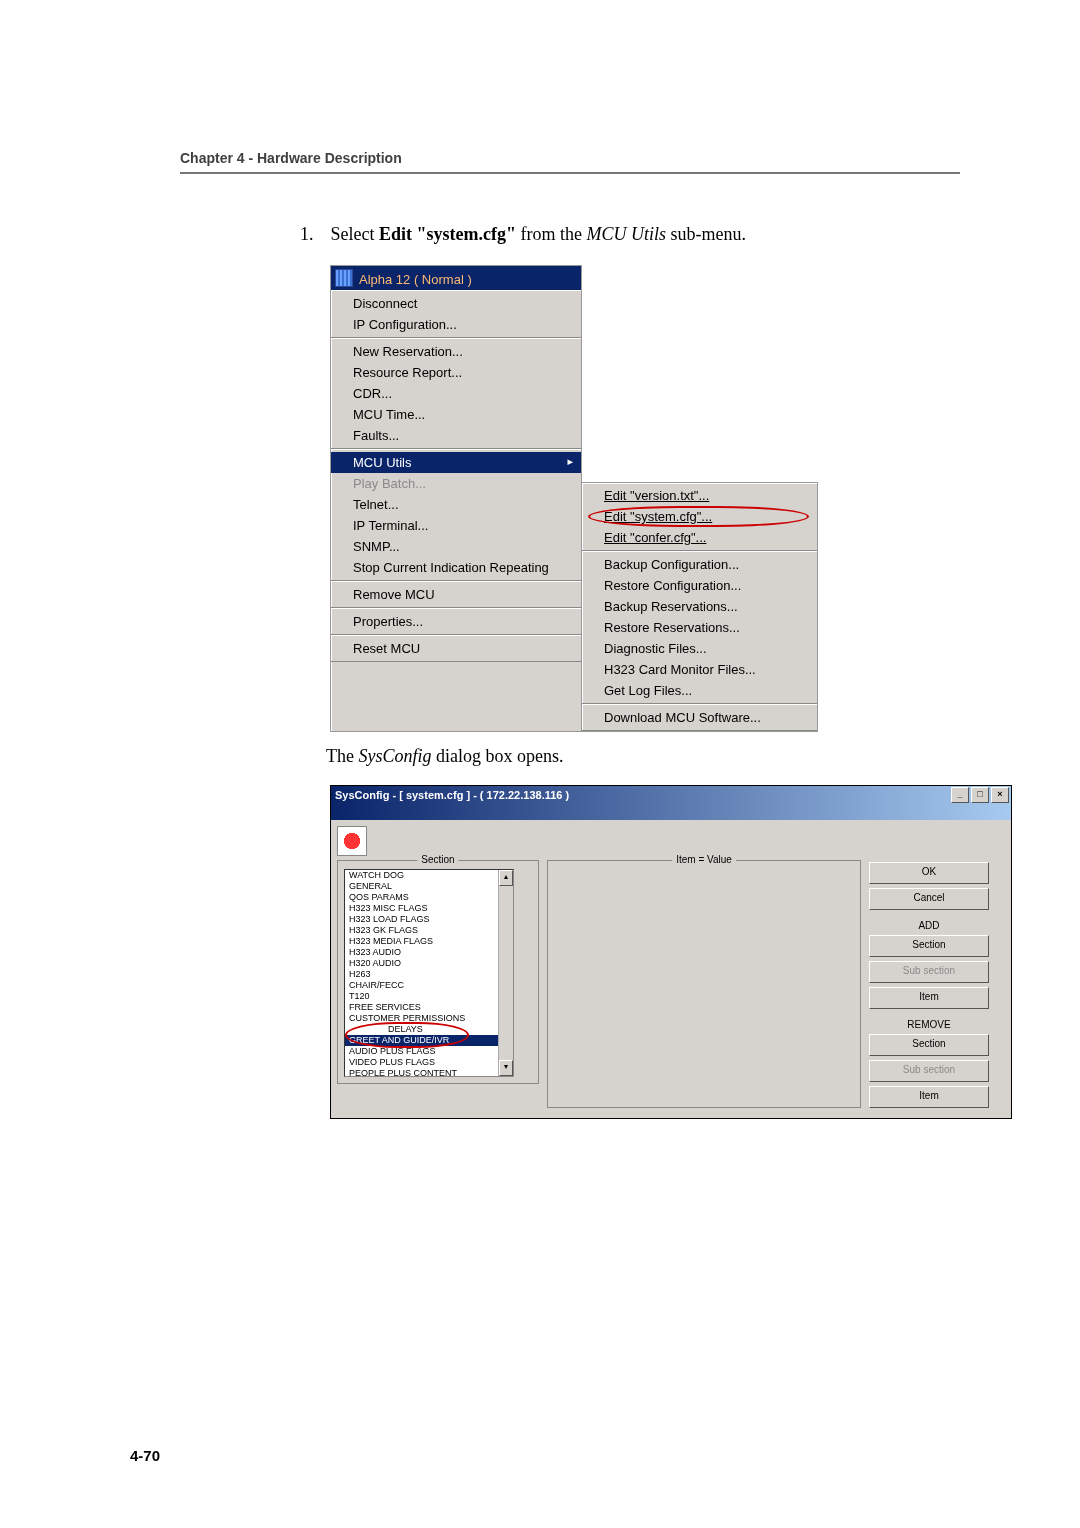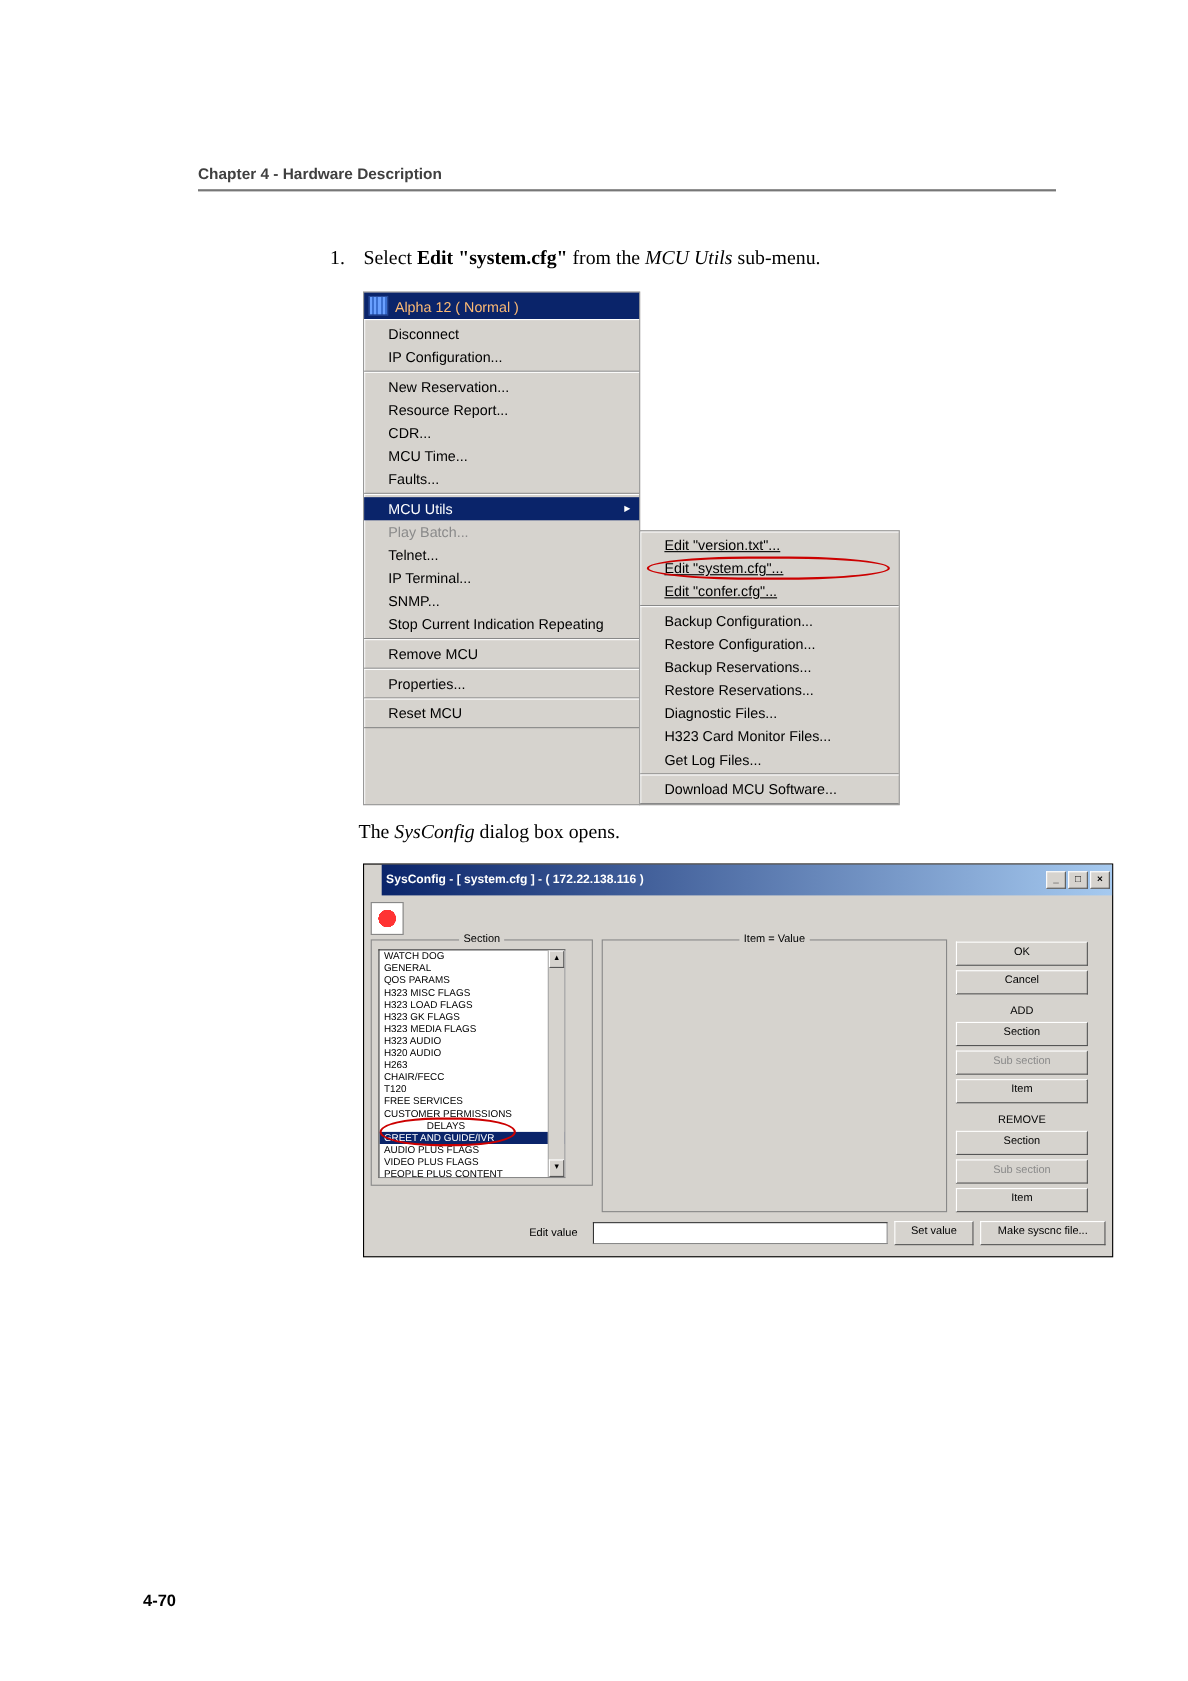--- a/index.html
+++ b/index.html
@@ -112,29 +112,28 @@
   
   .dlg {
     width: 680px;
     font-family: Tahoma, Arial, sans-serif;
     font-size: 11px;
     border: 1px solid #000;
     background: #d6d3ce;
     margin-left: 150px;
   }
   .dlg-titlebar {
-    height: 28px;
+    height: 18px;
     background: linear-gradient(to right,#0a246a,#a6caf0);
     color: #fff;
     font-weight: bold;
     display: flex;
     align-items: center;
-    padding: 0 2px 0 4px;
+    padding: 0 2px 16px 4px;
     justify-content: space-between;
-    margin-left: 16px;
   }
   .winbtns { display: flex; }
   .winbtn {
     width: 16px; height: 14px;
     background: #d6d3ce;
     border: 1px solid #fff;
     border-right-color: #555; border-bottom-color: #555;
     margin-left: 2px;
     font-size: 9px;
     color: #000;
@@ -387,24 +386,18 @@
           <div class="btn">Section</div>
           <div class="btn disabled">Sub section</div>
           <div class="btn">Item</div>
           <div class="grouplabel">REMOVE</div>
           <div class="btn">Section</div>
           <div class="btn disabled">Sub section</div>
           <div class="btn">Item</div>
         </div>
       </div>
 
-      <div class="bottom-row">
-        <div class="edit-label">Edit value</div>
-        <div class="edit-input"></div>
-        <div class="btn setvalue">Set value</div>
-        <div class="btn mksys">Make syscnc file...</div>
-      </div>
     </div>
   </div>
 
 </div>
 <div class="page-num">4-70</div>
 </div>
 
 </body></html>

